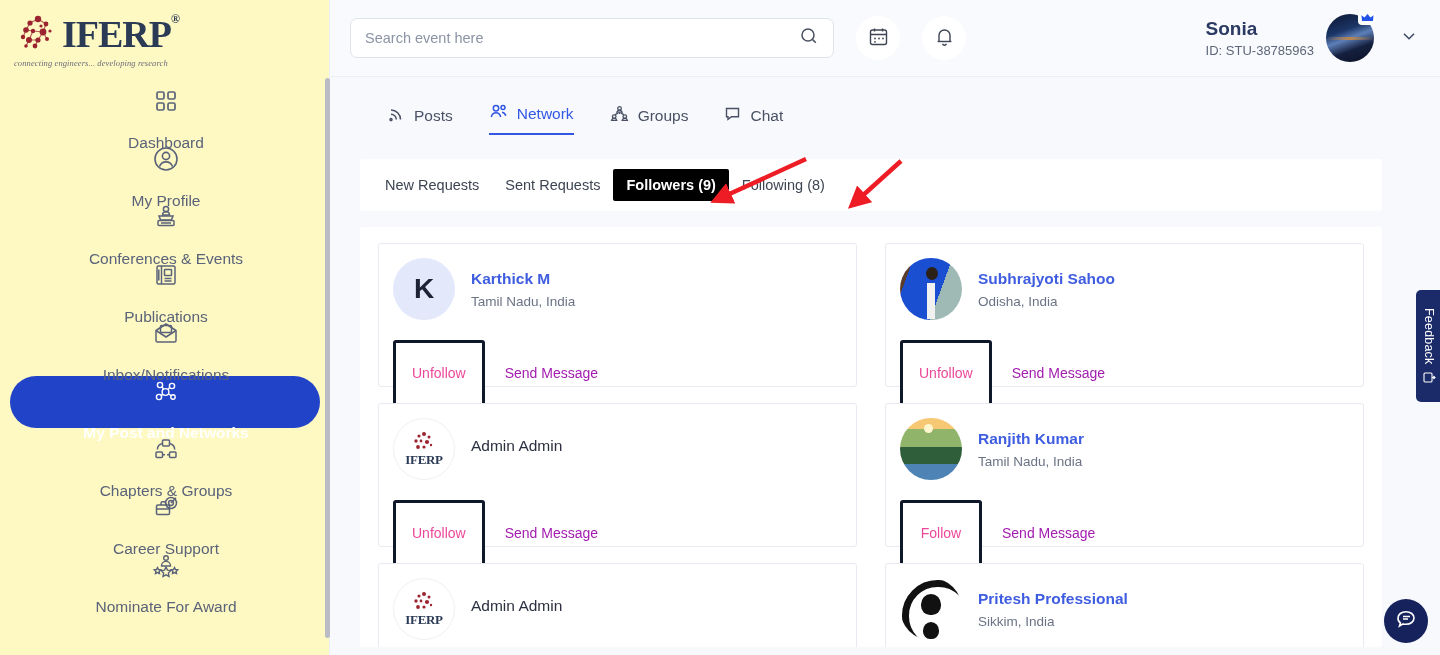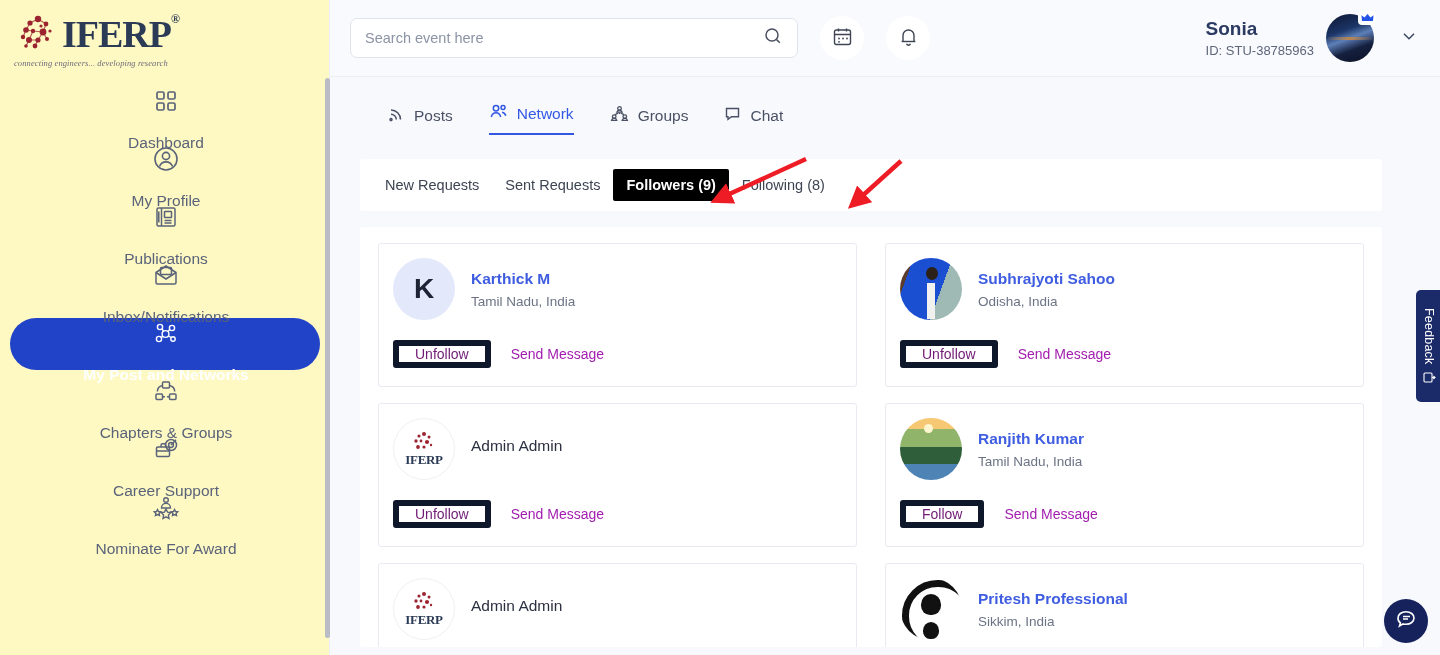--- a/index.html
+++ b/index.html
@@ -51,21 +51,21 @@
   .side-divider { position:absolute; left:329px; top:0; width:1px; height:655px; background:#eceff5; }
 
   
   .right { flex: 1 1 auto; height: 655px; background: #f7f9fd; position: relative; }
 
   .topbar {
     height: 77px; background: #f9fafd; display: flex; align-items: center;
     padding: 0 24px 0 20px; border-bottom: 1px solid #eceff5;
   }
   .search-box {
-    width: 448px; height: 40px; background: #fff;
+    width: 484px; height: 40px; background: #fff;
     border: 1px solid #dfe3ec; border-radius: 7px;
     display: flex; align-items: center; padding: 0 14px;
   }
   .search-box input {
     flex: 1 1 auto; border: 0; outline: 0; font-size: 14.5px;
     color: #6e7687; font-family: "Liberation Sans", sans-serif; background: transparent;
   }
   .search-box input::placeholder { color: #8b93a4; }
   .icon-btn {
     width: 44px; height: 44px; border-radius: 50%; background: #ffffff;
@@ -137,22 +137,22 @@
   .pc-photo-b { background: linear-gradient(180deg,#f7c873 0 18%,#8fb46a 18% 46%,#2f5e3a 46% 74%,#4e84b5 74% 100%); }
   .pc-photo-b:before{content:"";position:absolute;left:38%;top:9%;width:16%;height:16%;background:#fff6d0;border-radius:50%;}
   .pc-photo-c { background: #ffffff; }
   .pc-photo-c:before{content:"";position:absolute;left:4%;top:4%;width:92%;height:92%;border:7px solid #111;border-radius:50%;}
   .pc-photo-c:after{content:"";position:absolute;left:34%;top:26%;width:32%;height:34%;background:#111;border-radius:50% 50% 45% 45%;box-shadow:0 26px 0 -2px #111;}
   .pc-name { font-size: 15.5px; font-weight: 700; color: #3f5de0; margin-bottom: 6px; cursor: pointer; }
   .pc-name.plain { color: #2b3040; font-weight: 400; cursor: default; }
   .pc-loc { font-size: 13.5px; color: #6b7384; }
   .pcard-actions { display: flex; align-items: center; gap: 14px; margin-top: 20px; }
   .btn-follow {
-    border: 6px solid #0f172a; color: #701a75; background: #fff;
-    border-radius: 3px; font-size: 14px; padding: 0 16px; cursor: pointer;
+    border: 3px solid #0f172a; color: #ec4899; background: #fff;
+    border-radius: 3px; font-size: 14px; padding: 22px 16px; cursor: pointer;
     min-width: 82px; text-align: center;
   }
   .btn-msg { color: #a21caf; font-size: 14px; cursor: pointer; padding-left: 6px; }
 
   
   .arrows { position: absolute; left: 0; top: 0; width: 1110px; height: 655px; pointer-events: none; }
 
   
   .feedback {
     position: absolute; right: 0; top: 290px; width: 26px; height: 112px;
@@ -225,20 +225,32 @@
         <span class="nav-ico">
           <svg width="28" height="28" viewBox="0 0 28 28" fill="none" stroke="#5a6379" stroke-width="1.6">
             <circle cx="14" cy="14" r="11"></circle>
               <circle cx="14" cy="11" r="3.6"></circle>
             <path d="M7.5 21.5c1.2-3.2 4-4.6 6.5-4.6s5.3 1.4 6.5 4.6"></path>
           </svg>
           </span>
         <span class="nav-label">My Profile</span>
       </div>
 
+      <div class="nav-item">
+        <span class="nav-ico">
+          <svg width="28" height="28" viewBox="0 0 28 28" fill="none" stroke="#5a6379" stroke-width="1.5">
+            <circle cx="14" cy="6" r="2.6"></circle>
+              <path d="M10.5 12c0-2 1.6-3.2 3.5-3.2S17.5 10 17.5 12z"></path>
+            <path d="M7 13h14l-1.6 4H8.6z"></path>
+              <rect x="6" y="17.5" width="16" height="5" rx="1"></rect>
+            <path d="M9 20h10"></path>
+          </svg>
+          </span>
+        <span class="nav-label">Conferences &amp; Events</span>
+      </div>
 
       <div class="nav-item">
         <span class="nav-ico">
           <svg width="28" height="28" viewBox="0 0 28 28" fill="none" stroke="#5a6379" stroke-width="1.5">
             <rect x="5" y="5" width="18" height="18" rx="1.5"></rect>
               <path d="M9.5 5v18"></path>
             <rect x="12.5" y="8.5" width="7" height="6" rx=".6"></rect>
             <path d="M12.5 17.5h7M12.5 20h7M6.8 8.5v11"></path>
           </svg>
           </span>

